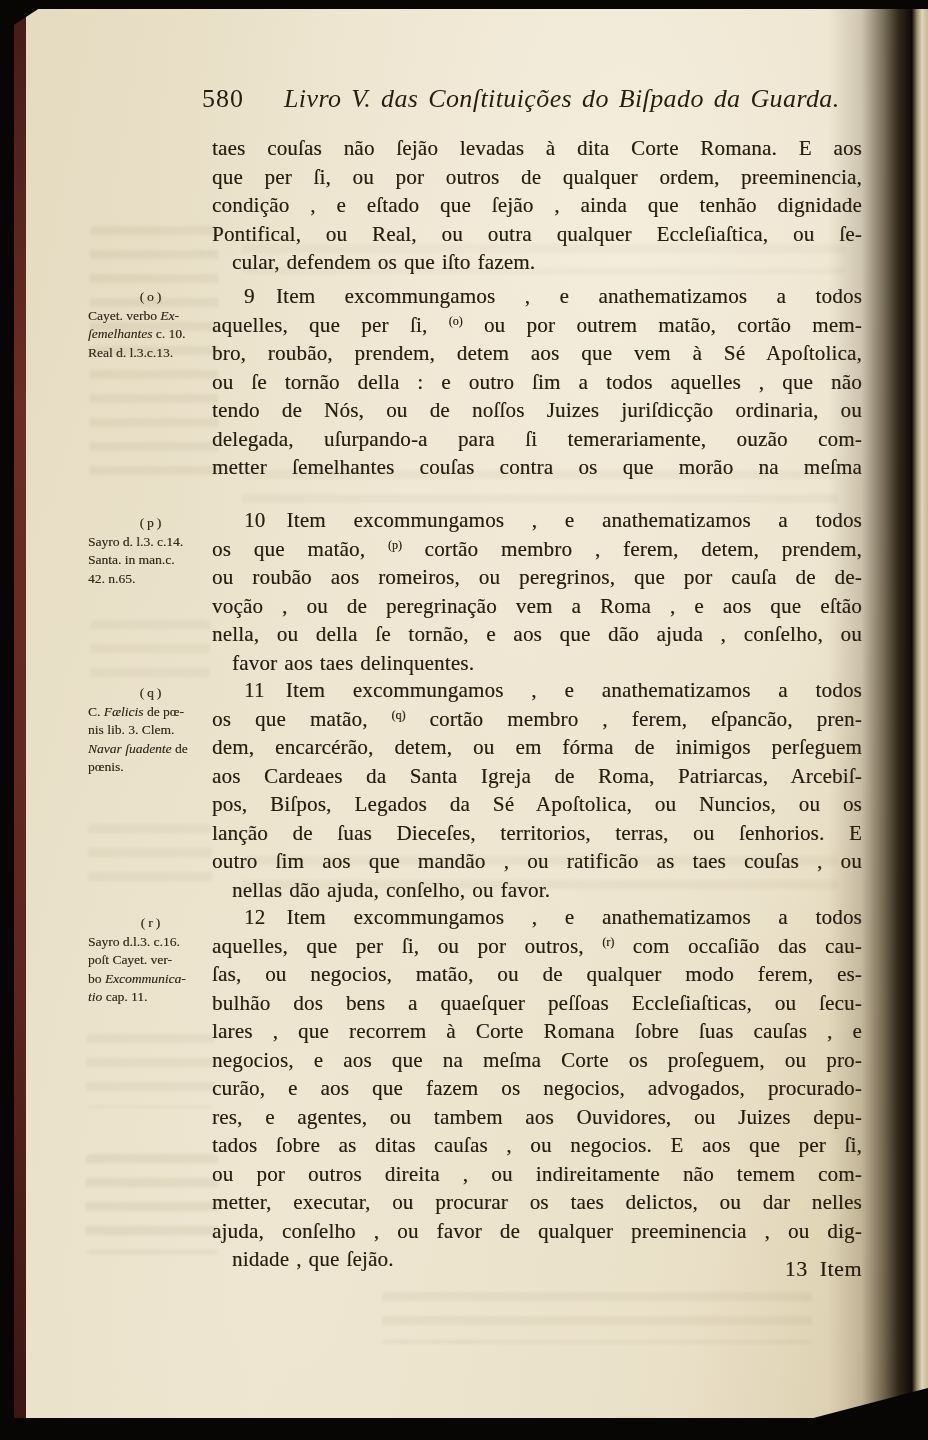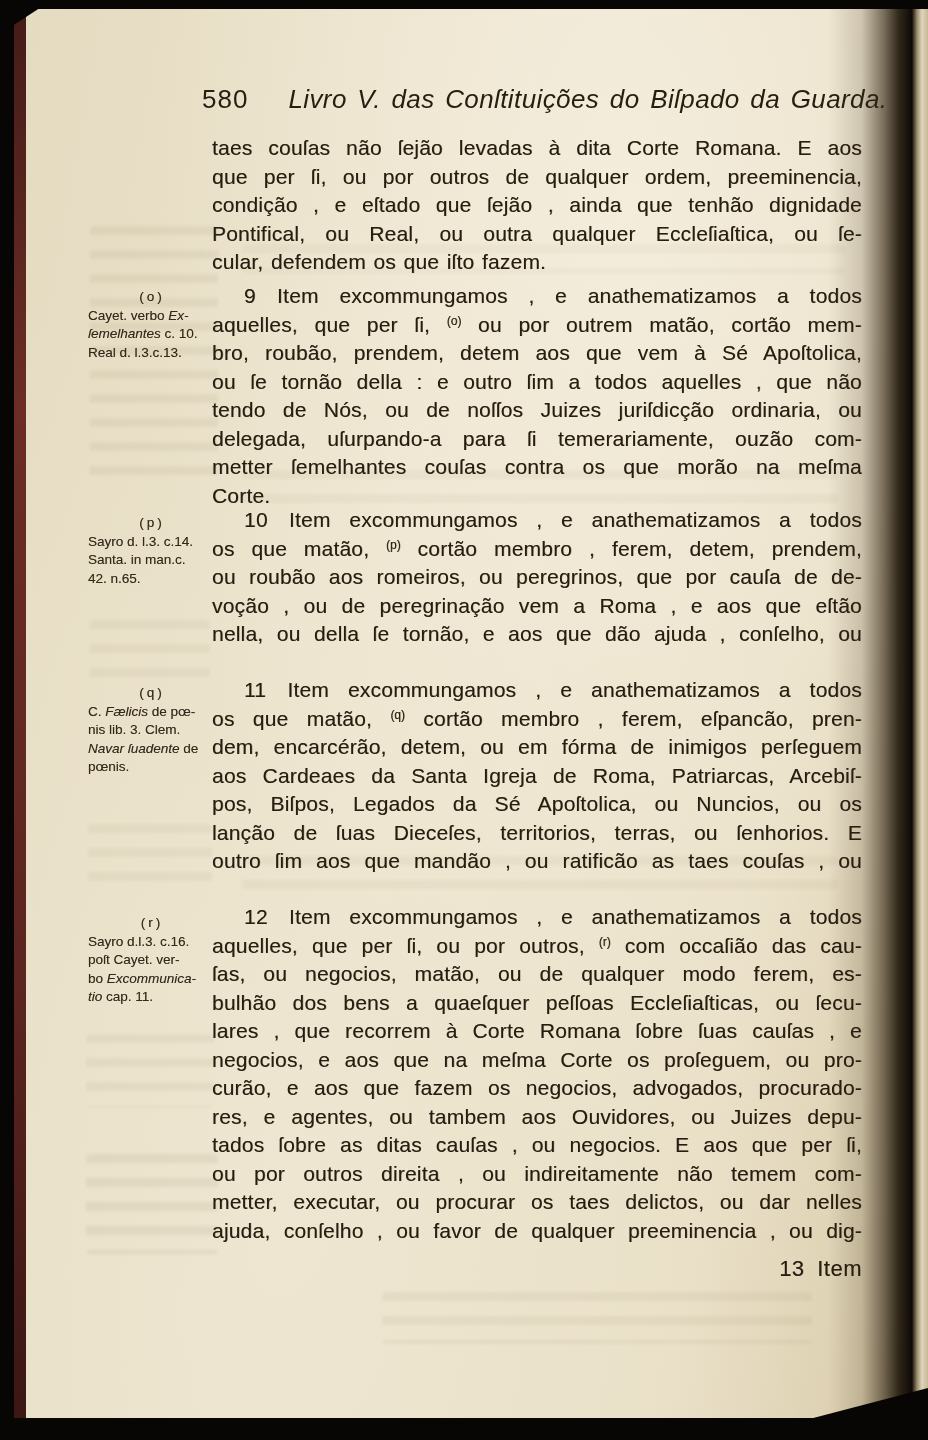--- a/index.html
+++ b/index.html
@@ -1,17 +1,17 @@
 <!DOCTYPE html>
 <html><head>
 <meta charset="utf-8">
 <style>
   html,body{margin:0;padding:0;background:#070605;}
   .scan{position:relative;width:928px;height:1440px;background:#f97316;overflow:hidden;
-        font-family:Liberation Sans, sans-serif;}
+        font-family:Liberation Serif, serif;}
 
   
   .page{position:absolute;left:14px;top:8px;width:900px;height:1412px;
     background:
       radial-gradient(ellipse at 68% 14%, rgba(245,238,222,.9) 0%, rgba(245,238,222,0) 55%),
       radial-gradient(ellipse at 30% 85%, rgba(240,232,213,.55) 0%, rgba(240,232,213,0) 60%),
       linear-gradient(100deg,#e5dbc1 0%,#ece3cc 42%,#e9dfc6 78%,#dccfaf 96%,#cfc19f 100%);
   }
 
   
@@ -35,21 +35,21 @@
     letter-spacing:.4px;white-space:nowrap;word-spacing:3px;}
 
   
   #body-column{position:absolute;left:212px;top:0;width:650px;z-index:2;}
   .paragraph{position:absolute;left:0;width:100%;}
   .p1{top:134px}.p2{top:282px}.p3{top:506px}.p4{top:676px}.p5{top:903px}
   .line{height:28.5px;line-height:28.5px;font-size:21px;color:#261c10;
     text-align:justify;text-align-last:justify;word-spacing:1.5px;letter-spacing:.2px;
     text-shadow:.4px .4px .3px rgba(43,30,12,.45);white-space:nowrap;}
   .line.first{padding-left:32px;}
-  .line.last{text-align-last:left;}
+  .line.last{text-align-last:left;margin-left:20px;}
   sup{font-size:12px;line-height:0;vertical-align:7px;letter-spacing:0;}
 
   
   #margin-notes{position:absolute;left:88px;top:0;width:128px;z-index:2;}
   .note{position:absolute;left:0;width:100%;font-size:13.5px;line-height:18.5px;color:#33281a;
     text-shadow:.3px .3px .2px rgba(43,30,12,.4);}
   .n1{top:288px}.n2{top:514px}.n3{top:684px}.n4{top:914px}
   .note-label{text-align:center;letter-spacing:3px;}
   .it{font-style:italic;}
 
@@ -136,51 +136,53 @@
         <div class="line last">cular, defendem os que iſto fazem.</div>
       </div>
       <div class="paragraph p2">
         <div class="line first">9 Item excommungamos , e anathematizamos a todos</div>
         <div class="line">aquelles, que per ſi, <sup>(o)</sup> ou por outrem matão, cortão mem-</div>
         <div class="line">bro, roubão, prendem, detem aos que vem à Sé Apoſtolica,</div>
         <div class="line">ou ſe tornão della : e outro ſim a todos aquelles , que não</div>
         <div class="line">tendo de Nós, ou de noſſos Juizes juriſdicção ordinaria, ou</div>
         <div class="line">delegada, uſurpando-a para ſi temerariamente, ouzão com-</div>
         <div class="line">metter ſemelhantes couſas contra os que morão na meſma</div>
-        <div class="line last">Corte.</div>
       </div>
       <div class="paragraph p3">
         <div class="line first">10 Item excommungamos , e anathematizamos a todos</div>
         <div class="line">os que matão, <sup>(p)</sup> cortão membro , ferem, detem, prendem,</div>
         <div class="line">ou roubão aos romeiros, ou peregrinos, que por cauſa de de-</div>
         <div class="line">voção , ou de peregrinação vem a Roma , e aos que eſtão</div>
         <div class="line">nella, ou della ſe tornão, e aos que dão ajuda , conſelho, ou</div>
+        <div class="line last">favor aos taes delinquentes.</div>
       </div>
       <div class="paragraph p4">
         <div class="line first">11 Item excommungamos , e anathematizamos a todos</div>
         <div class="line">os que matão, <sup>(q)</sup> cortão membro , ferem, eſpancão, pren-</div>
         <div class="line">dem, encarcérão, detem, ou em fórma de inimigos perſeguem</div>
         <div class="line">aos Cardeaes da Santa Igreja de Roma, Patriarcas, Arcebiſ-</div>
         <div class="line">pos, Biſpos, Legados da Sé Apoſtolica, ou Nuncios, ou os</div>
         <div class="line">lanção de ſuas Dieceſes, territorios, terras, ou ſenhorios. E</div>
         <div class="line">outro ſim aos que mandão , ou ratificão as taes couſas , ou</div>
+        <div class="line last">nellas dão ajuda, conſelho, ou favor.</div>
       </div>
       <div class="paragraph p5">
         <div class="line first">12 Item excommungamos , e anathematizamos a todos</div>
         <div class="line">aquelles, que per ſi, ou por outros, <sup>(r)</sup> com occaſião das cau-</div>
         <div class="line">ſas, ou negocios, matão, ou de qualquer modo ferem, es-</div>
         <div class="line">bulhão dos bens a quaeſquer peſſoas Eccleſiaſticas, ou ſecu-</div>
         <div class="line">lares , que recorrem à Corte Romana ſobre ſuas cauſas , e</div>
         <div class="line">negocios, e aos que na meſma Corte os proſeguem, ou pro-</div>
         <div class="line">curão, e aos que fazem os negocios, advogados, procurado-</div>
         <div class="line">res, e agentes, ou tambem aos Ouvidores, ou Juizes depu-</div>
         <div class="line">tados ſobre as ditas cauſas , ou negocios. E aos que per ſi,</div>
         <div class="line">ou por outros direita , ou indireitamente não temem com-</div>
         <div class="line">metter, executar, ou procurar os taes delictos, ou dar nelles</div>
         <div class="line">ajuda, conſelho , ou favor de qualquer preeminencia , ou dig-</div>
+        <div class="line last">nidade , que ſejão.</div>
       </div>
     </div>
 
   <div class="catchword-line">
     <span class="catchword">13 Item</span>
   </div>
 
   <div class="gutter-shadow"></div>
   <div class="next-page-edge"></div>
 

